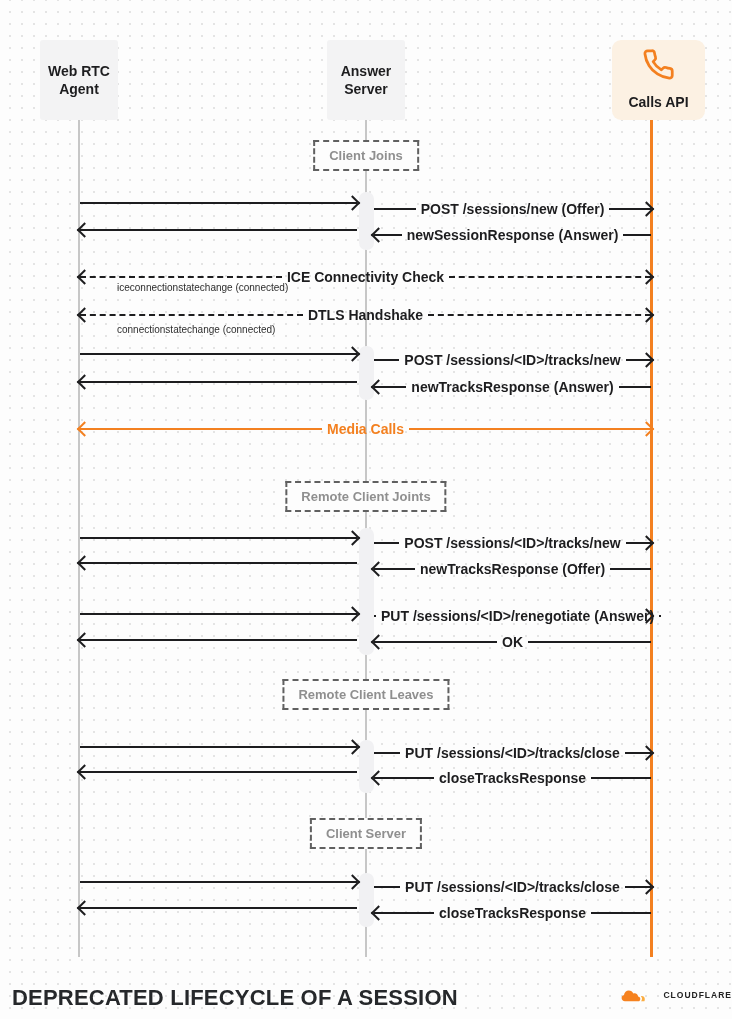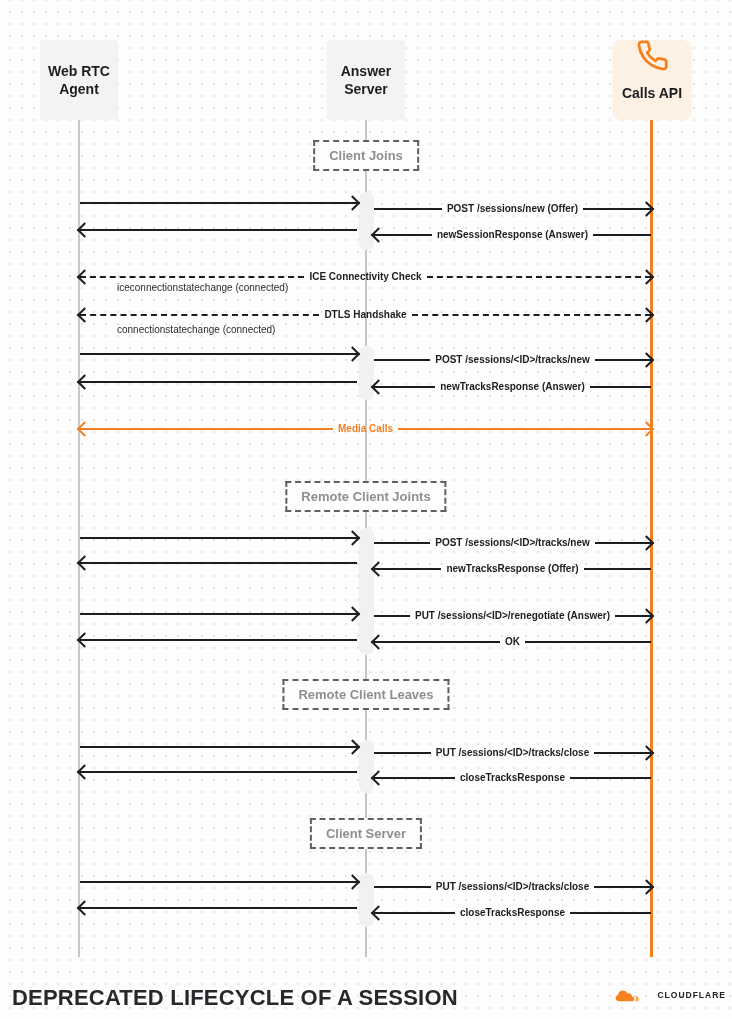--- a/index.html
+++ b/index.html
@@ -16,51 +16,51 @@
     font-family:"Liberation Sans",sans-serif;
   }
   
   .actor{
     position:absolute;top:40px;width:78px;height:80px;
     background:#f3f3f4;border-radius:3px;
     display:flex;align-items:center;justify-content:center;text-align:center;
     font-weight:700;font-size:14px;line-height:1.32;color:var(--ink);z-index:5;
   }
   .actor.calls{
-    width:80px;background:#fcf1e3;border-radius:9px;
-    flex-direction:column;justify-content:flex-end;padding-bottom:18px;box-sizing:border-box;
+    width:93px;background:#fcf1e3;border-radius:9px;
+    flex-direction:column;justify-content:flex-end;padding-bottom:9px;box-sizing:border-box;
   }
   .actor.calls .picon{margin-bottom:7px;}
   
   .life{position:absolute;top:120px;height:837px;width:2px;background:var(--gray-line);z-index:1;}
   .life.orange{width:2.5px;background:var(--orange);}
   
   .act{position:absolute;left:358.5px;width:15px;background:#f1f1f3;border-radius:7px;z-index:2;}
   
   .grp{
     position:absolute;transform:translateX(-50%);z-index:4;
     border:2px dashed #606060;background:#fdfdfd;
     color:#8f8f8f;font-weight:600;font-size:13px;line-height:27px;
     padding:0 14px;white-space:nowrap;
   }
   
   .msg{position:absolute;height:16px;display:flex;align-items:center;z-index:3;}
   .ln{flex:1;height:2.5px;background:var(--ink);min-width:2px;}
   .msg.dashed .ln{flex:1;height:0;background:none;border-top:2.5px dashed var(--ink);}
   .msg.orange .ln{background:var(--orange);}
-  .mlbl{font-weight:700;font-size:10px;color:var(--ink);padding:0 5px;white-space:nowrap;line-height:16px;}
+  .mlbl{font-weight:700;font-size:14px;color:var(--ink);padding:0 5px;white-space:nowrap;line-height:16px;}
   .msg.orange .mlbl{color:var(--orange);}
   .chev{position:absolute;top:50%;width:9px;height:9px;border-style:solid;border-color:var(--ink);border-width:2.5px 2.5px 0 0;}
   .chev.r{right:-1px;transform:translateY(-50%) rotate(45deg);}
   .chev.l{left:-1px;transform:translateY(-50%) rotate(-135deg);}
   .msg.orange .chev{border-color:var(--orange);}
   .sub{position:absolute;font-size:10px;color:#2e2e2e;white-space:nowrap;z-index:3;padding-left:24px;}
   
   .title{position:absolute;left:12px;top:985px;font-size:22px;font-weight:700;color:#26282b;letter-spacing:.2px;}
-  .logo{position:absolute;right:6px;top:987px;display:flex;align-items:center;gap:15px;}
+  .logo{position:absolute;right:0;top:987px;display:flex;align-items:center;gap:15px;}
   .logo-text{font-size:8.5px;font-weight:700;letter-spacing:1px;color:#222;}
 </style>
 </head>
 <body>
 
 <div id="canvas">
 
   <div id="layer">
       <div class="life " style="left: 78px; top: 120px; height: 837px;"></div>
       <div class="life " style="left: 365px; top: 120px; height: 837px;"></div>

